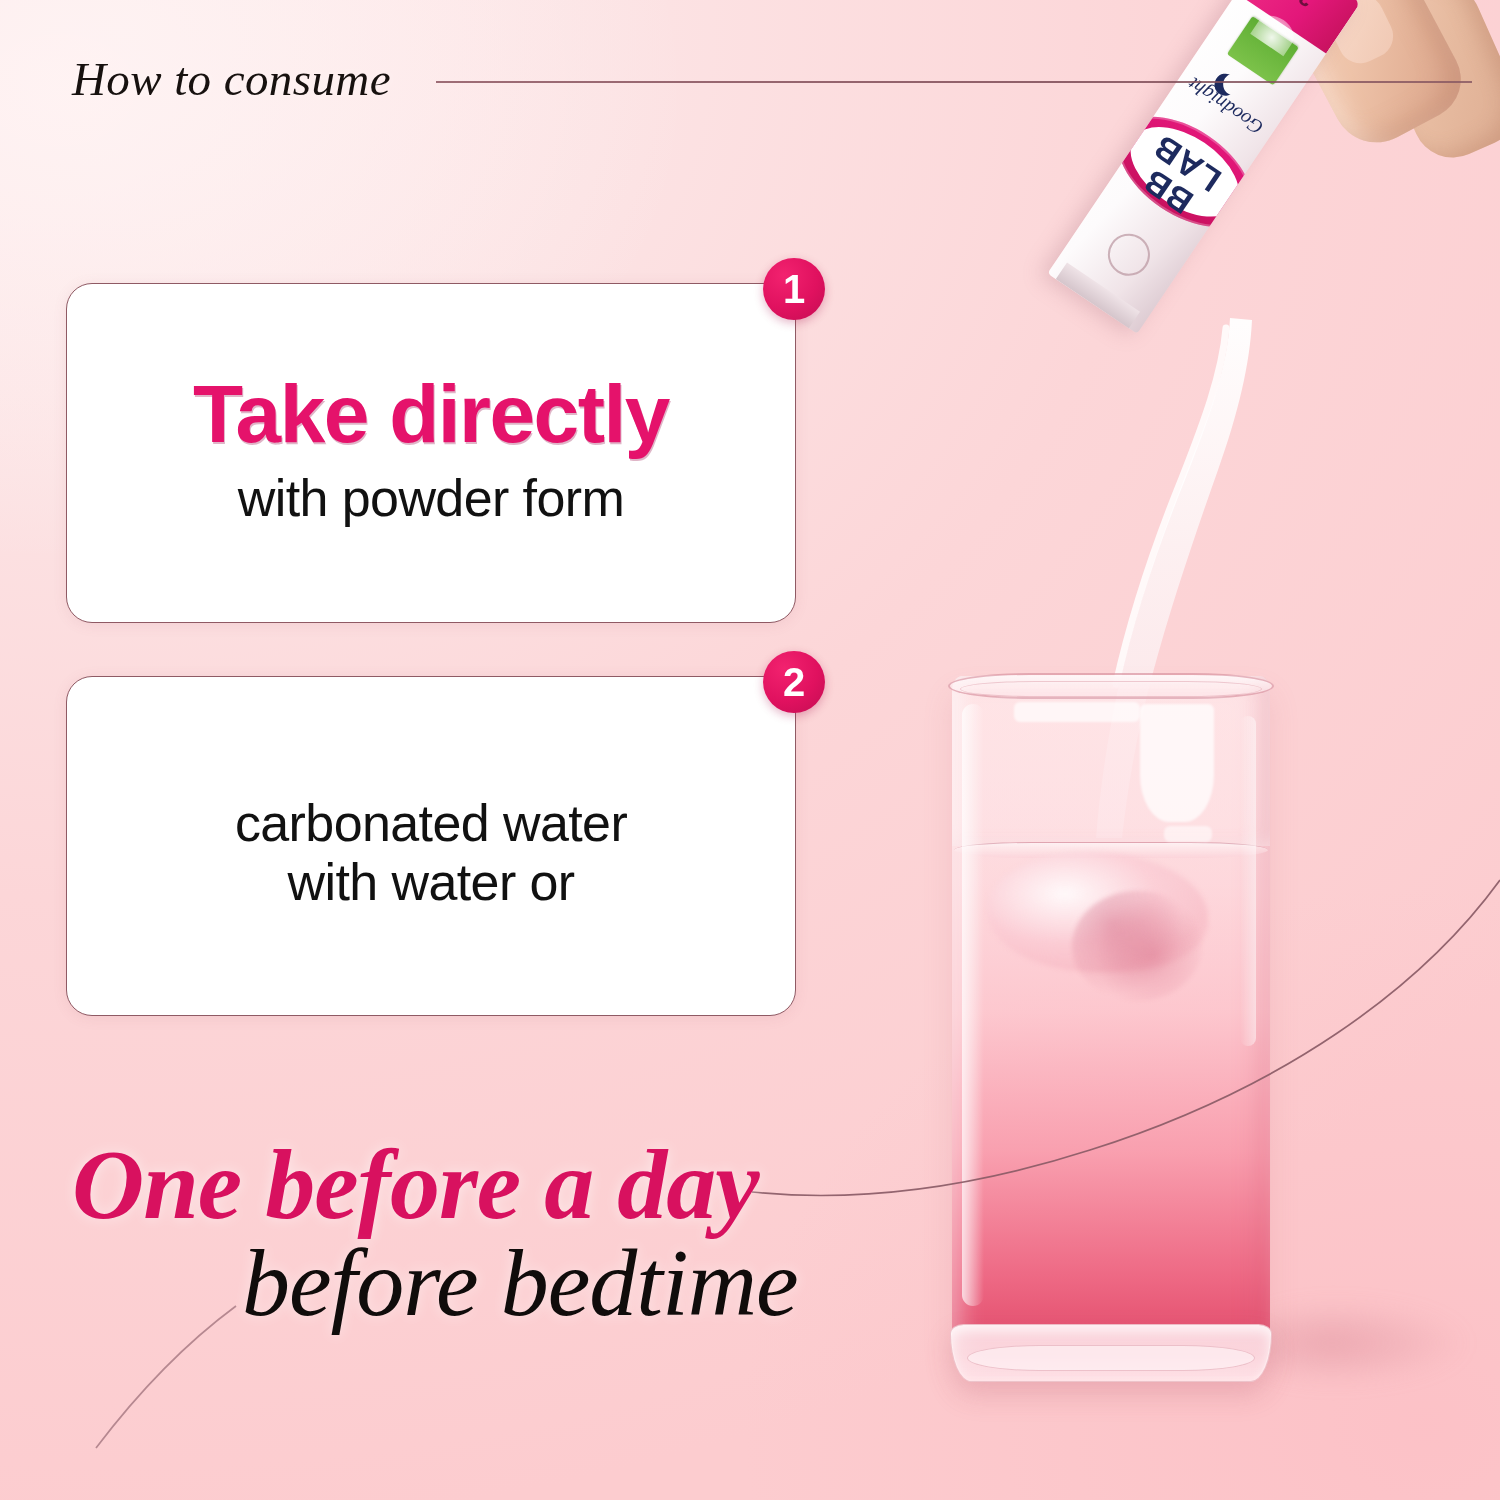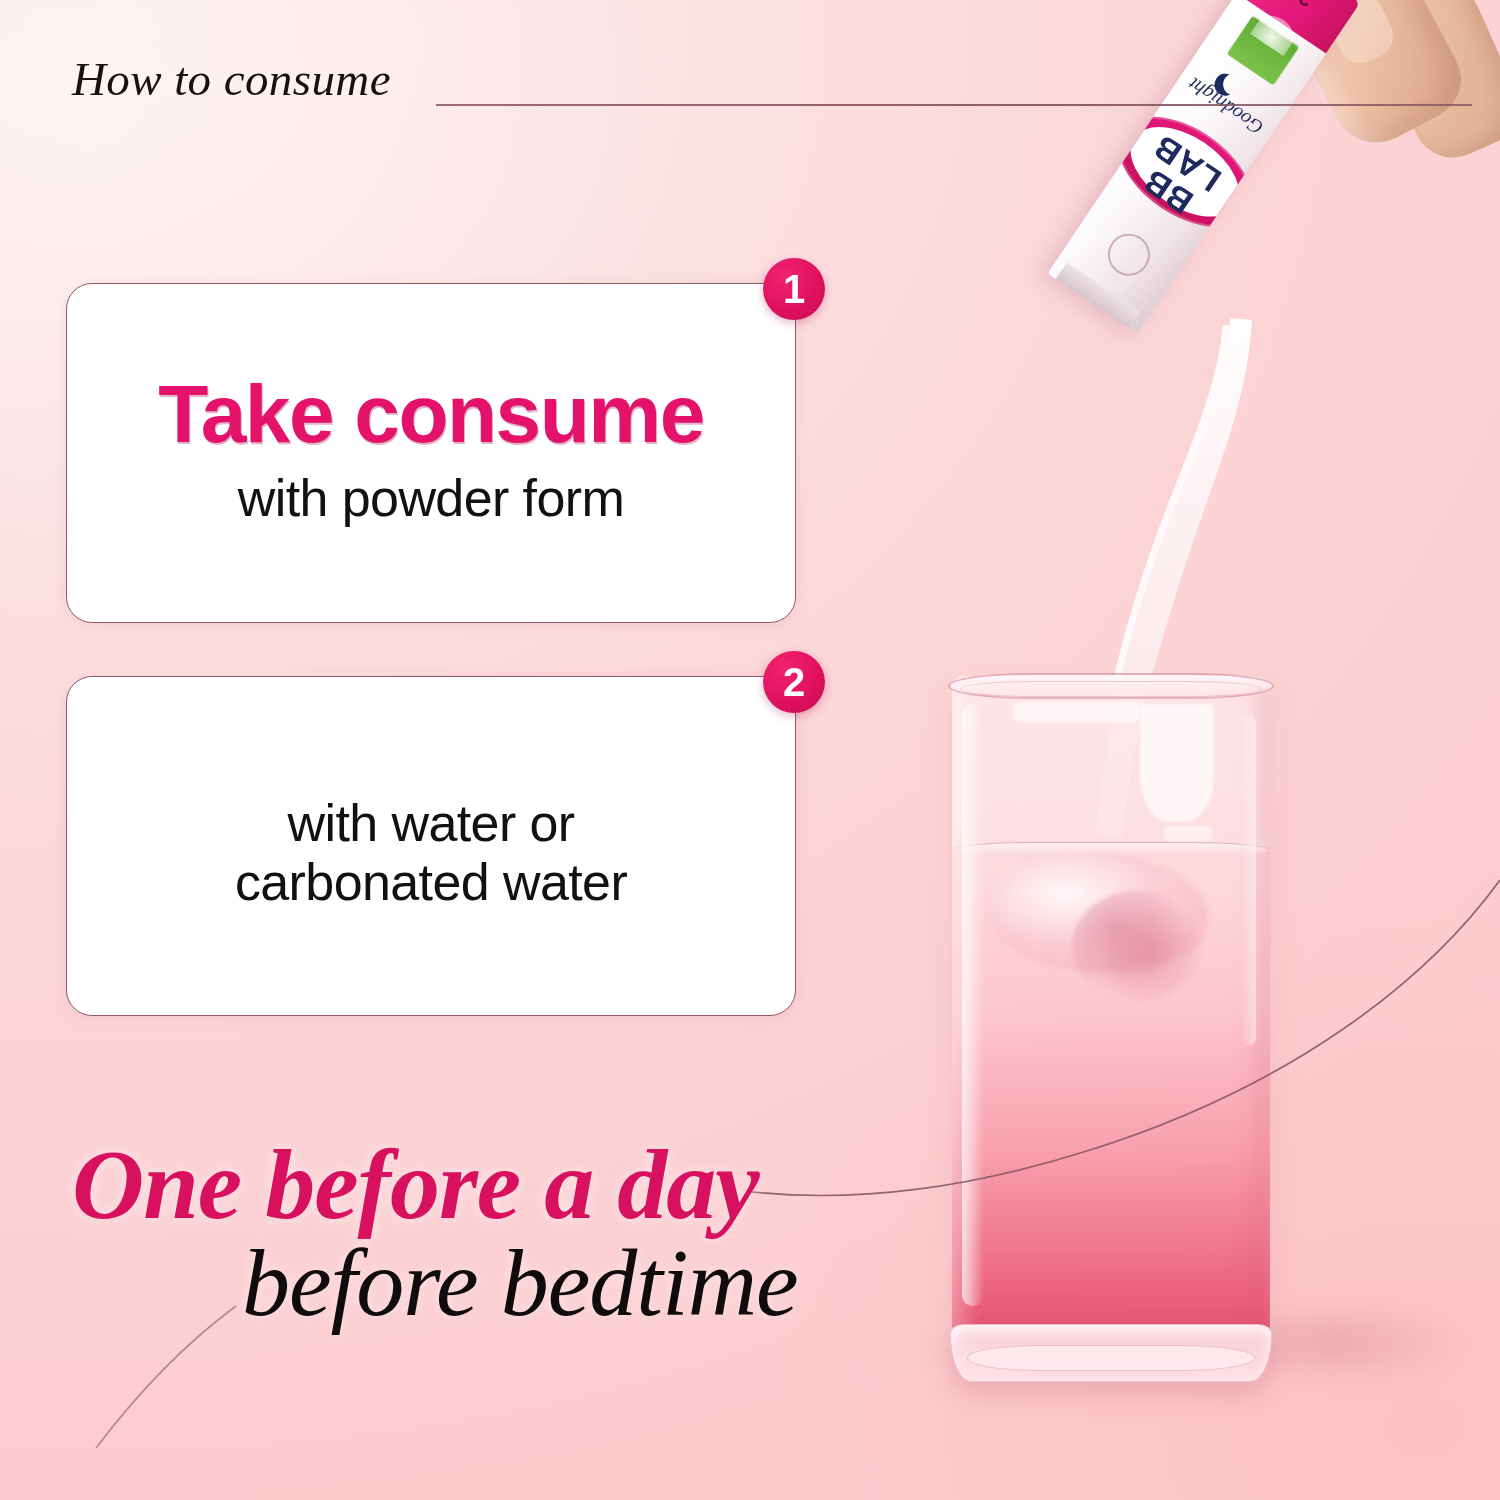--- a/index.html
+++ b/index.html
@@ -22,21 +22,21 @@
     position:absolute; inset:0;
     background:
       radial-gradient(70% 55% at 95% 95%, rgba(252,190,196,.75) 0%, rgba(252,190,196,0) 65%),
       radial-gradient(60% 45% at 4% 6%, rgba(255,244,244,.85) 0%, rgba(255,244,244,0) 70%);
     pointer-events:none;
   }
 
   
   .header{
     position:absolute; left:72px; top:52px;
-    display:flex; align-items:flex-end; width:1400px;
+    display:flex; align-items:center; width:1400px;
   }
   .header-title{
     font-family:"Liberation Serif", serif;
     font-style:italic;
     font-size:47px;
     color:#17110f;
     letter-spacing:.4px;
     white-space:nowrap;
     text-shadow:0 0 10px rgba(255,255,255,.55);
   }
@@ -413,29 +413,29 @@
     <path d="M1500 880 C1420 990, 1280 1090, 1090 1150 C940 1198, 830 1200, 752 1192" fill="none" stroke="#8a5b66" stroke-width="1.7" opacity="0.92"></path>
     <path d="M236 1306 C190 1340, 140 1390, 96 1448" fill="none" stroke="#a97b85" stroke-width="1.7" opacity="0.85"></path>
   </svg>
 
   <div class="header">
     <div class="header-title">How to consume</div>
     <div class="header-rule"></div>
   </div>
 
   <div class="card" id="card-1">
-    <div class="card-title">Take consume</div>
+    <div class="card-title">Take directly</div>
     <div class="card-sub">with powder form</div>
   </div>
   <div class="badge" id="badge-1">1</div>
 
   <div class="card" id="card-2">
     <div class="card-sub">
+      <div>carbonated water</div>
       <div>with water or</div>
-      <div>carbonated water</div>
     </div>
   </div>
   <div class="badge" id="badge-2">2</div>
 
   <div class="tagline">
     <div class="tagline-line1">One before a day</div>
     <div class="tagline-line2">before bedtime</div>
   </div>
 </div>
 

